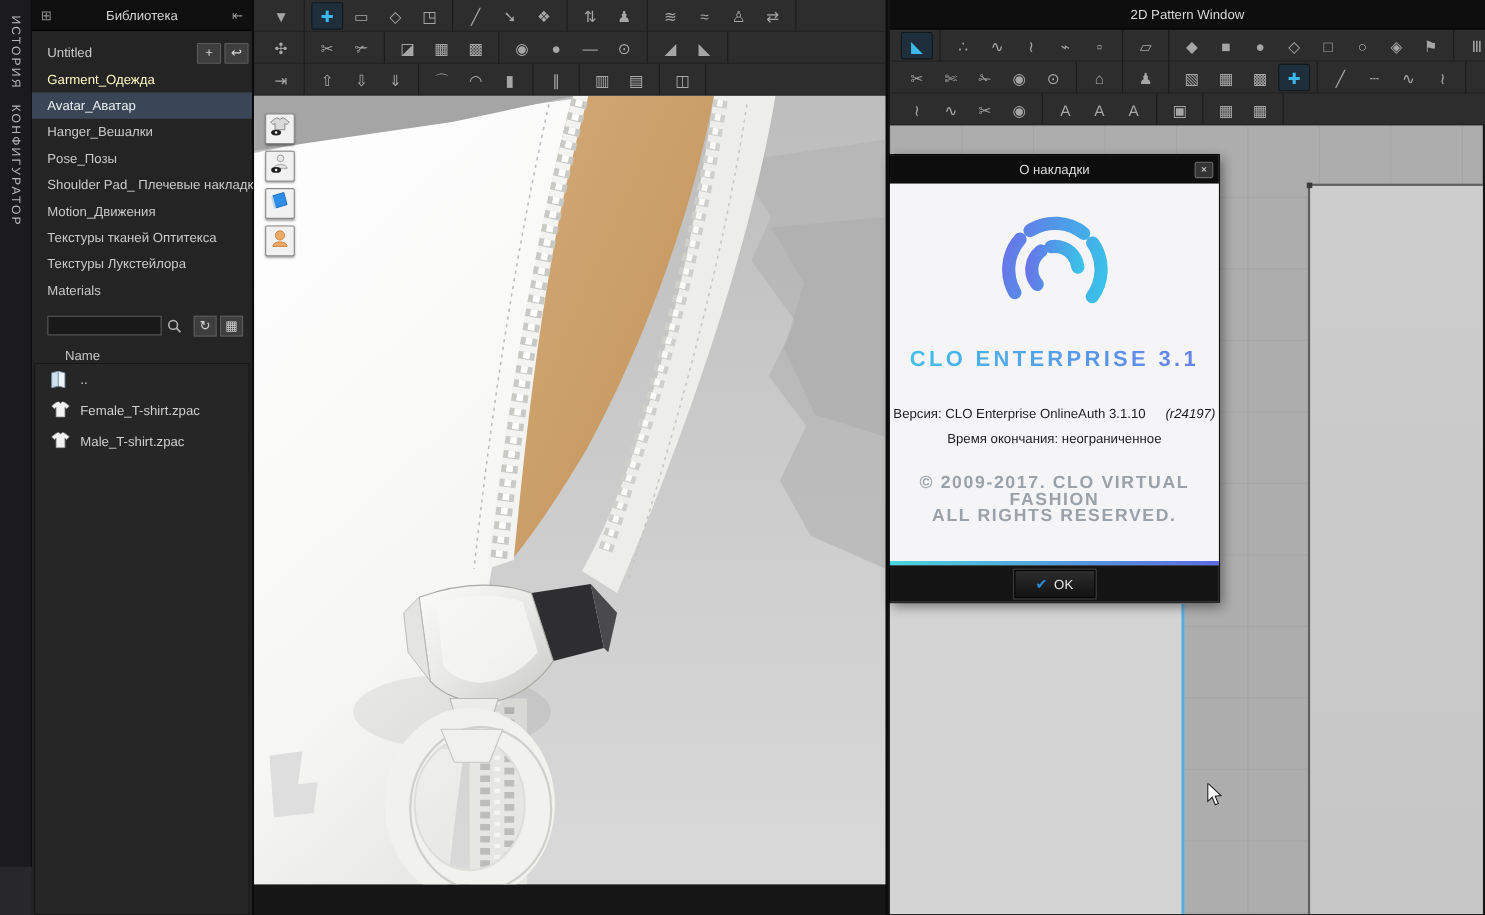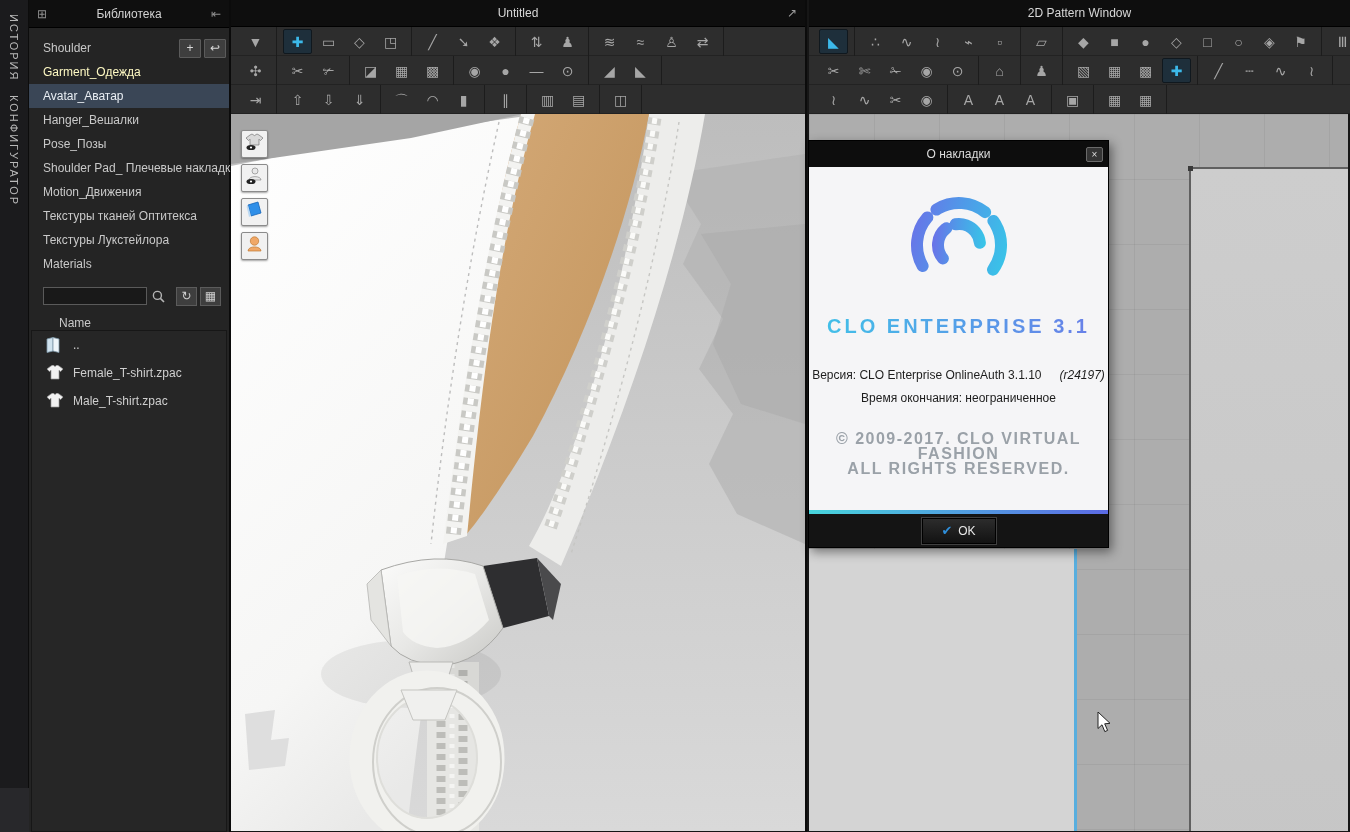--- a/index.html
+++ b/index.html
@@ -89,21 +89,21 @@
   </div>
 
   <div class="library">
     <div class="lib-header">
       <span class="hicon">⊞</span>
       <span class="lib-title">Библиотека</span>
       <span class="hicon">⇤</span>
     </div>
     <div class="lib-list" id="libList">
         <div class="lib-item">
-          <span>Shoulder</span>
+          <span>Untitled</span>
           <span class="spacer"></span>
           <span class="mini-btn">+</span>
           <span class="mini-btn">↩</span>
         </div>
         <div class="lib-item accent">
           <span>Garment_Одежда</span>
         </div>
         <div class="lib-item selected">
           <span>Avatar_Аватар</span>
         </div>
@@ -165,25 +165,20 @@
             <svg width="18" height="15" viewBox="0 0 18 15">
               <path d="M5,1 L7,0 L9,1.6 L11,0 L13,1 L17,4 L14.6,6.6 L13,5.2 L13,14 L5,14 L5,5.2 L3.4,6.6 L1,4 Z" fill="#f2f2f2" stroke="#9a9a9a" stroke-width="0.7"></path>
             </svg>
           </span>
           <span>Male_T-shirt.zpac</span>
         </div>
       </div>
   </div>
 
   <div class="panel p3d">
-    <div class="title-bar">
-      <span class="texp" style="visibility:hidden">x</span>
-      <span class="t">Untitled</span>
-      <span class="texp">↗</span>
-    </div>
     <div class="toolbar" id="tb3d">
         <div class="tb-row">
           <div class="tb-group">
             <div class="tb-btn">▼</div>
           </div>
           <div class="tb-group">
             <div class="tb-btn active">✚</div>
             <div class="tb-btn">▭</div>
             <div class="tb-btn">◇</div>
             <div class="tb-btn">◳</div>

